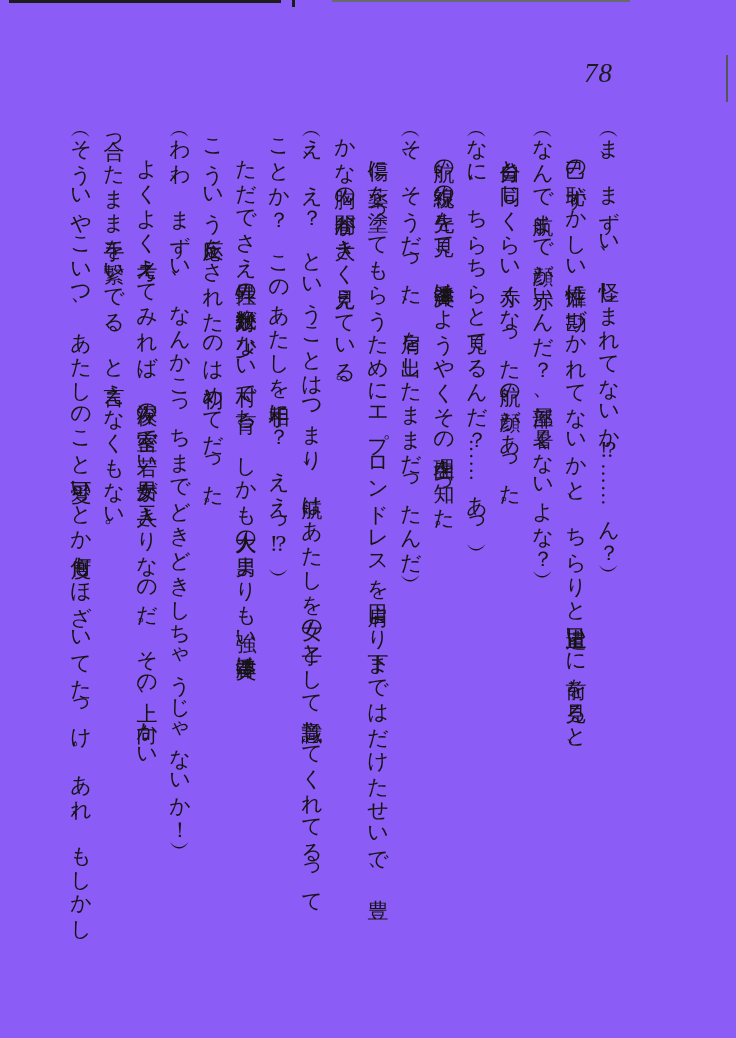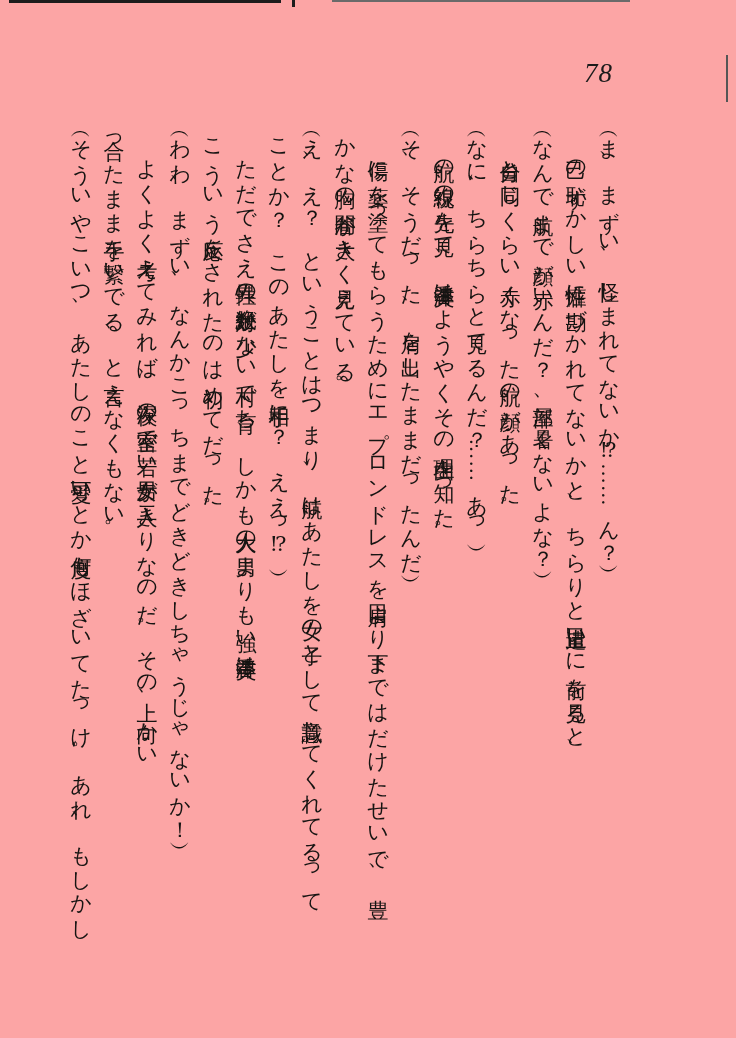--- a/index.html
+++ b/index.html
@@ -4,21 +4,21 @@
 <style>
   html, body {
     margin: 0;
     padding: 0;
     background: #ffffff;
   }
   .page {
     position: relative;
     width: 736px;
     height: 1038px;
-    background: #fca5a5;
+    background: #8b5cf6;
     overflow: hidden;
     font-family: "Liberation Serif", "DejaVu Serif", serif;
     color: #161412;
   }
   
   .scan-line { position: absolute; background: #1c1c1c; }
   .scan-top-left  { left: 9px;   top: 0; width: 272px; height: 3px; }
   .scan-top-tick  { left: 292px; top: 0; width: 3px;   height: 7px; }
   .scan-top-right { left: 332px; top: 0; width: 298px; height: 2px; background: #6a6a6a; }
   .scan-right     { left: 726px; top: 55px; width: 2px; height: 47px; background: #555; }

